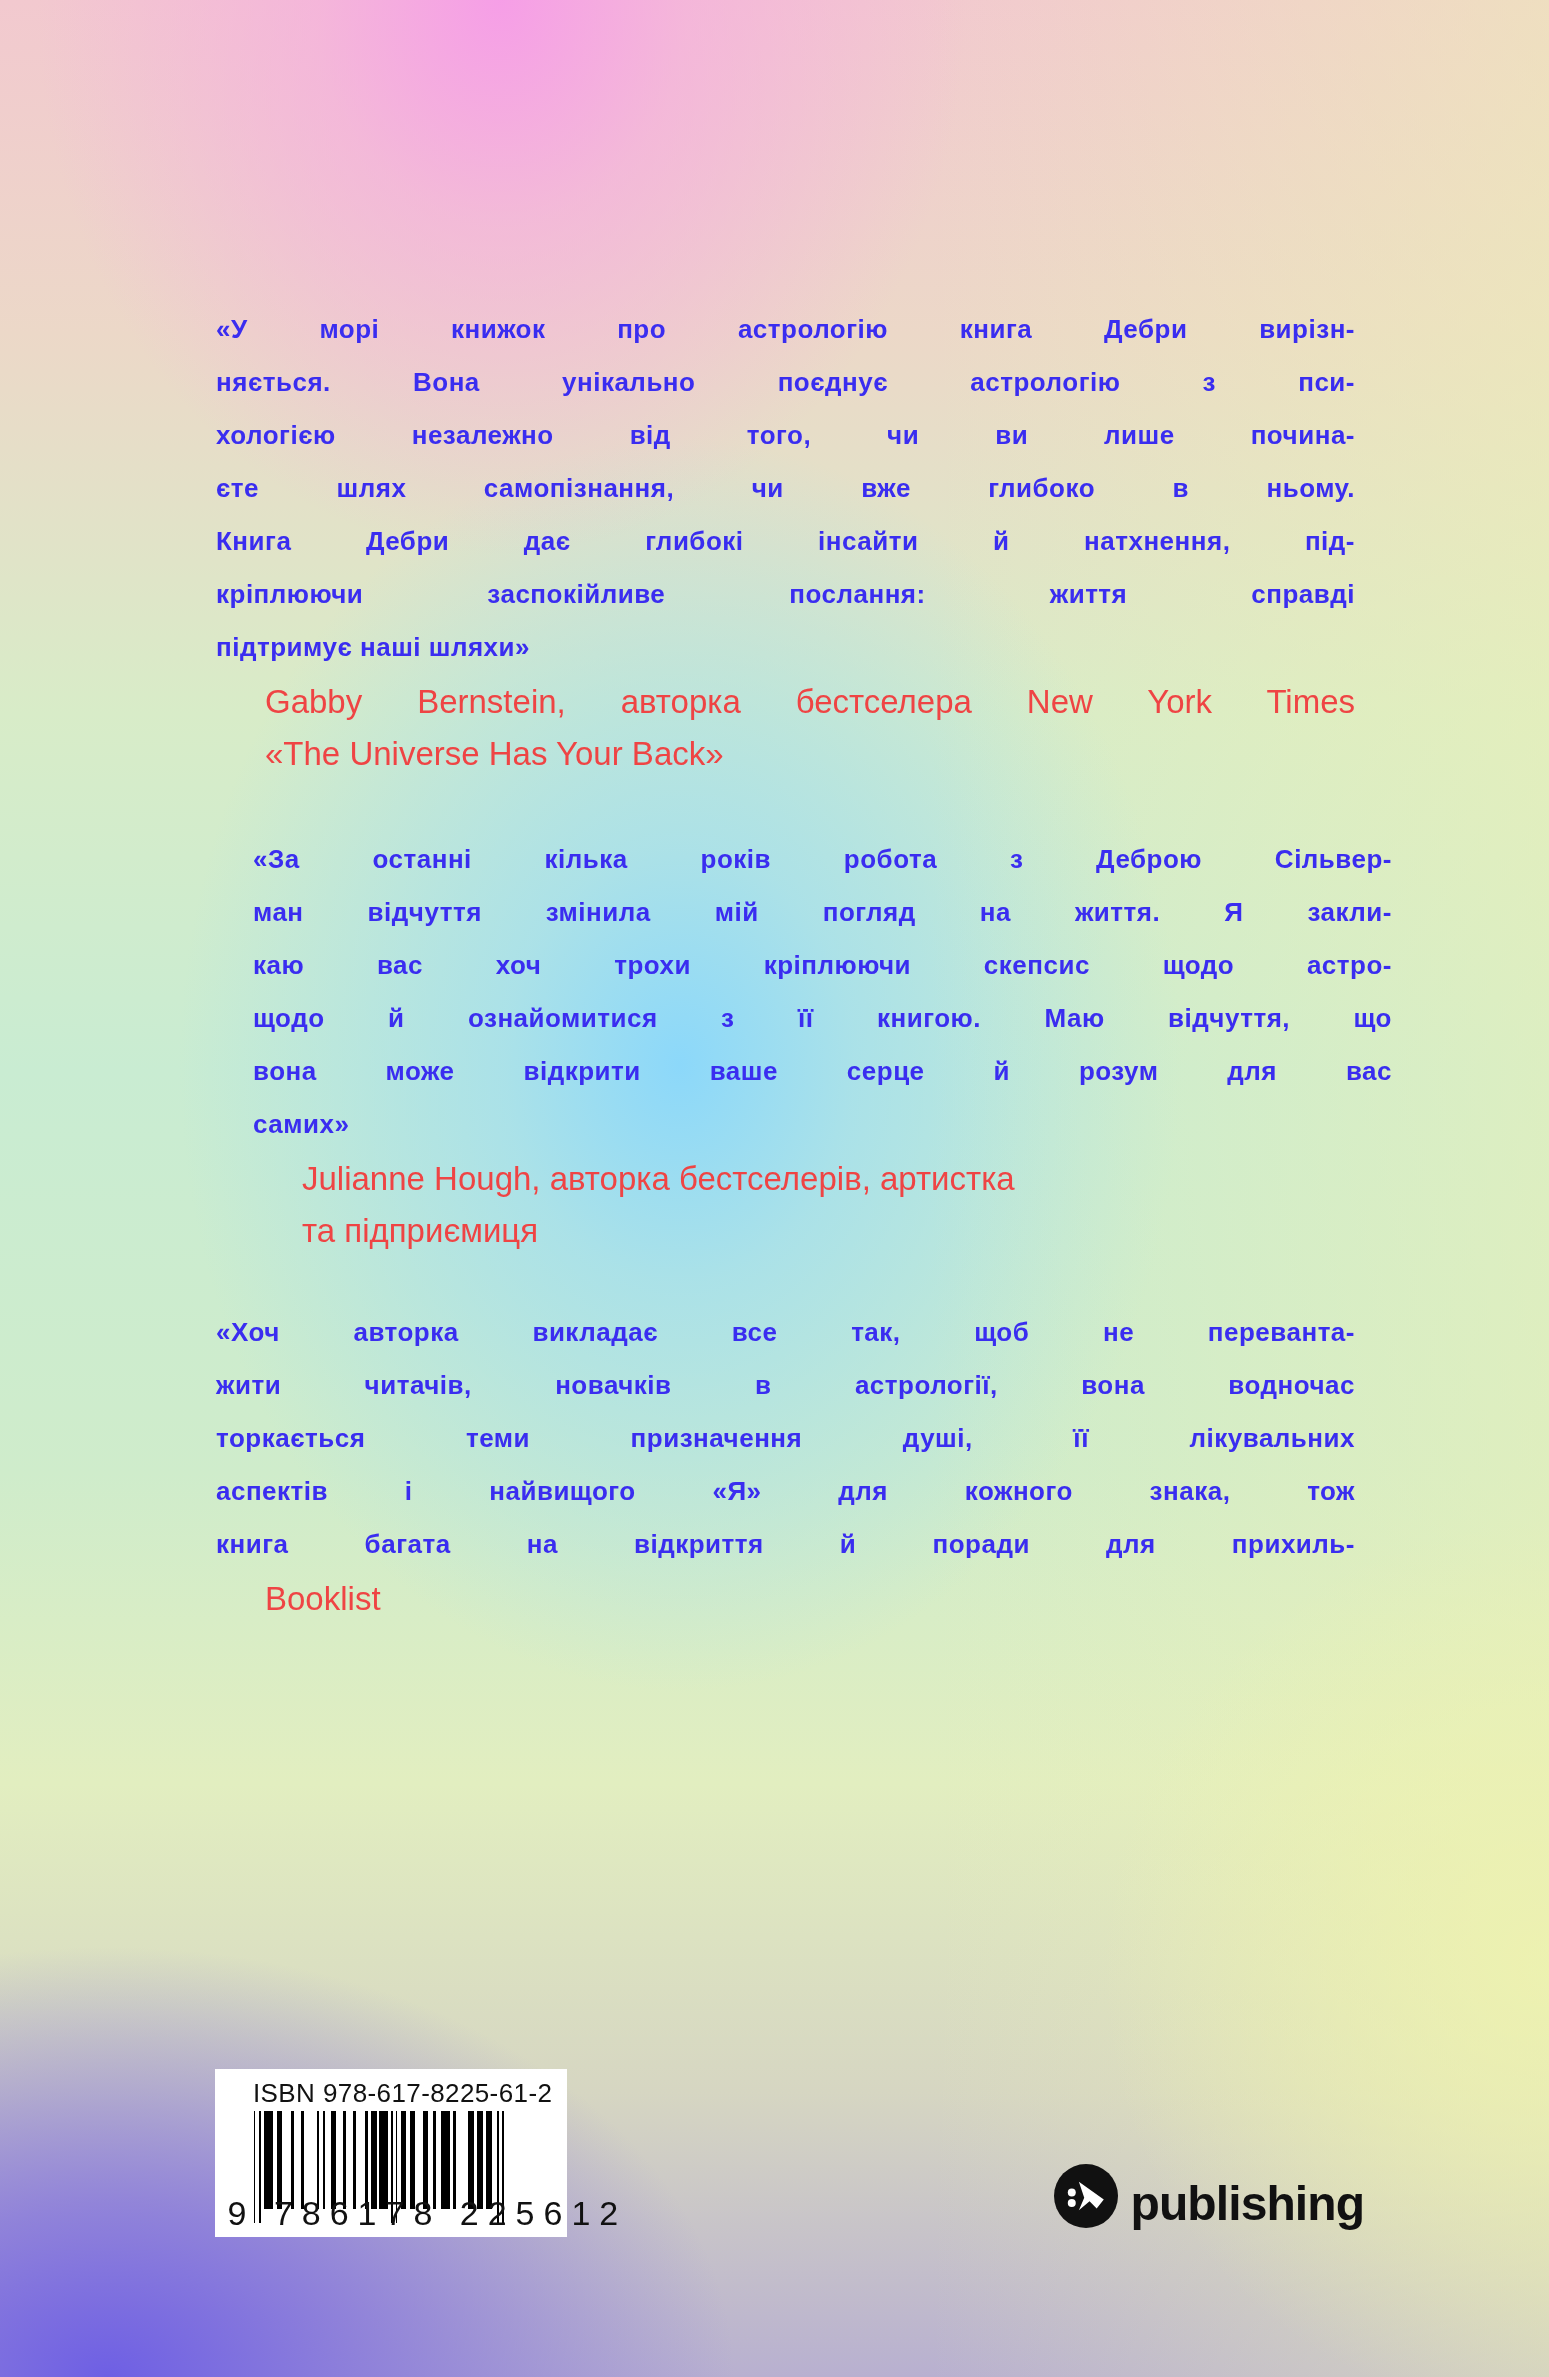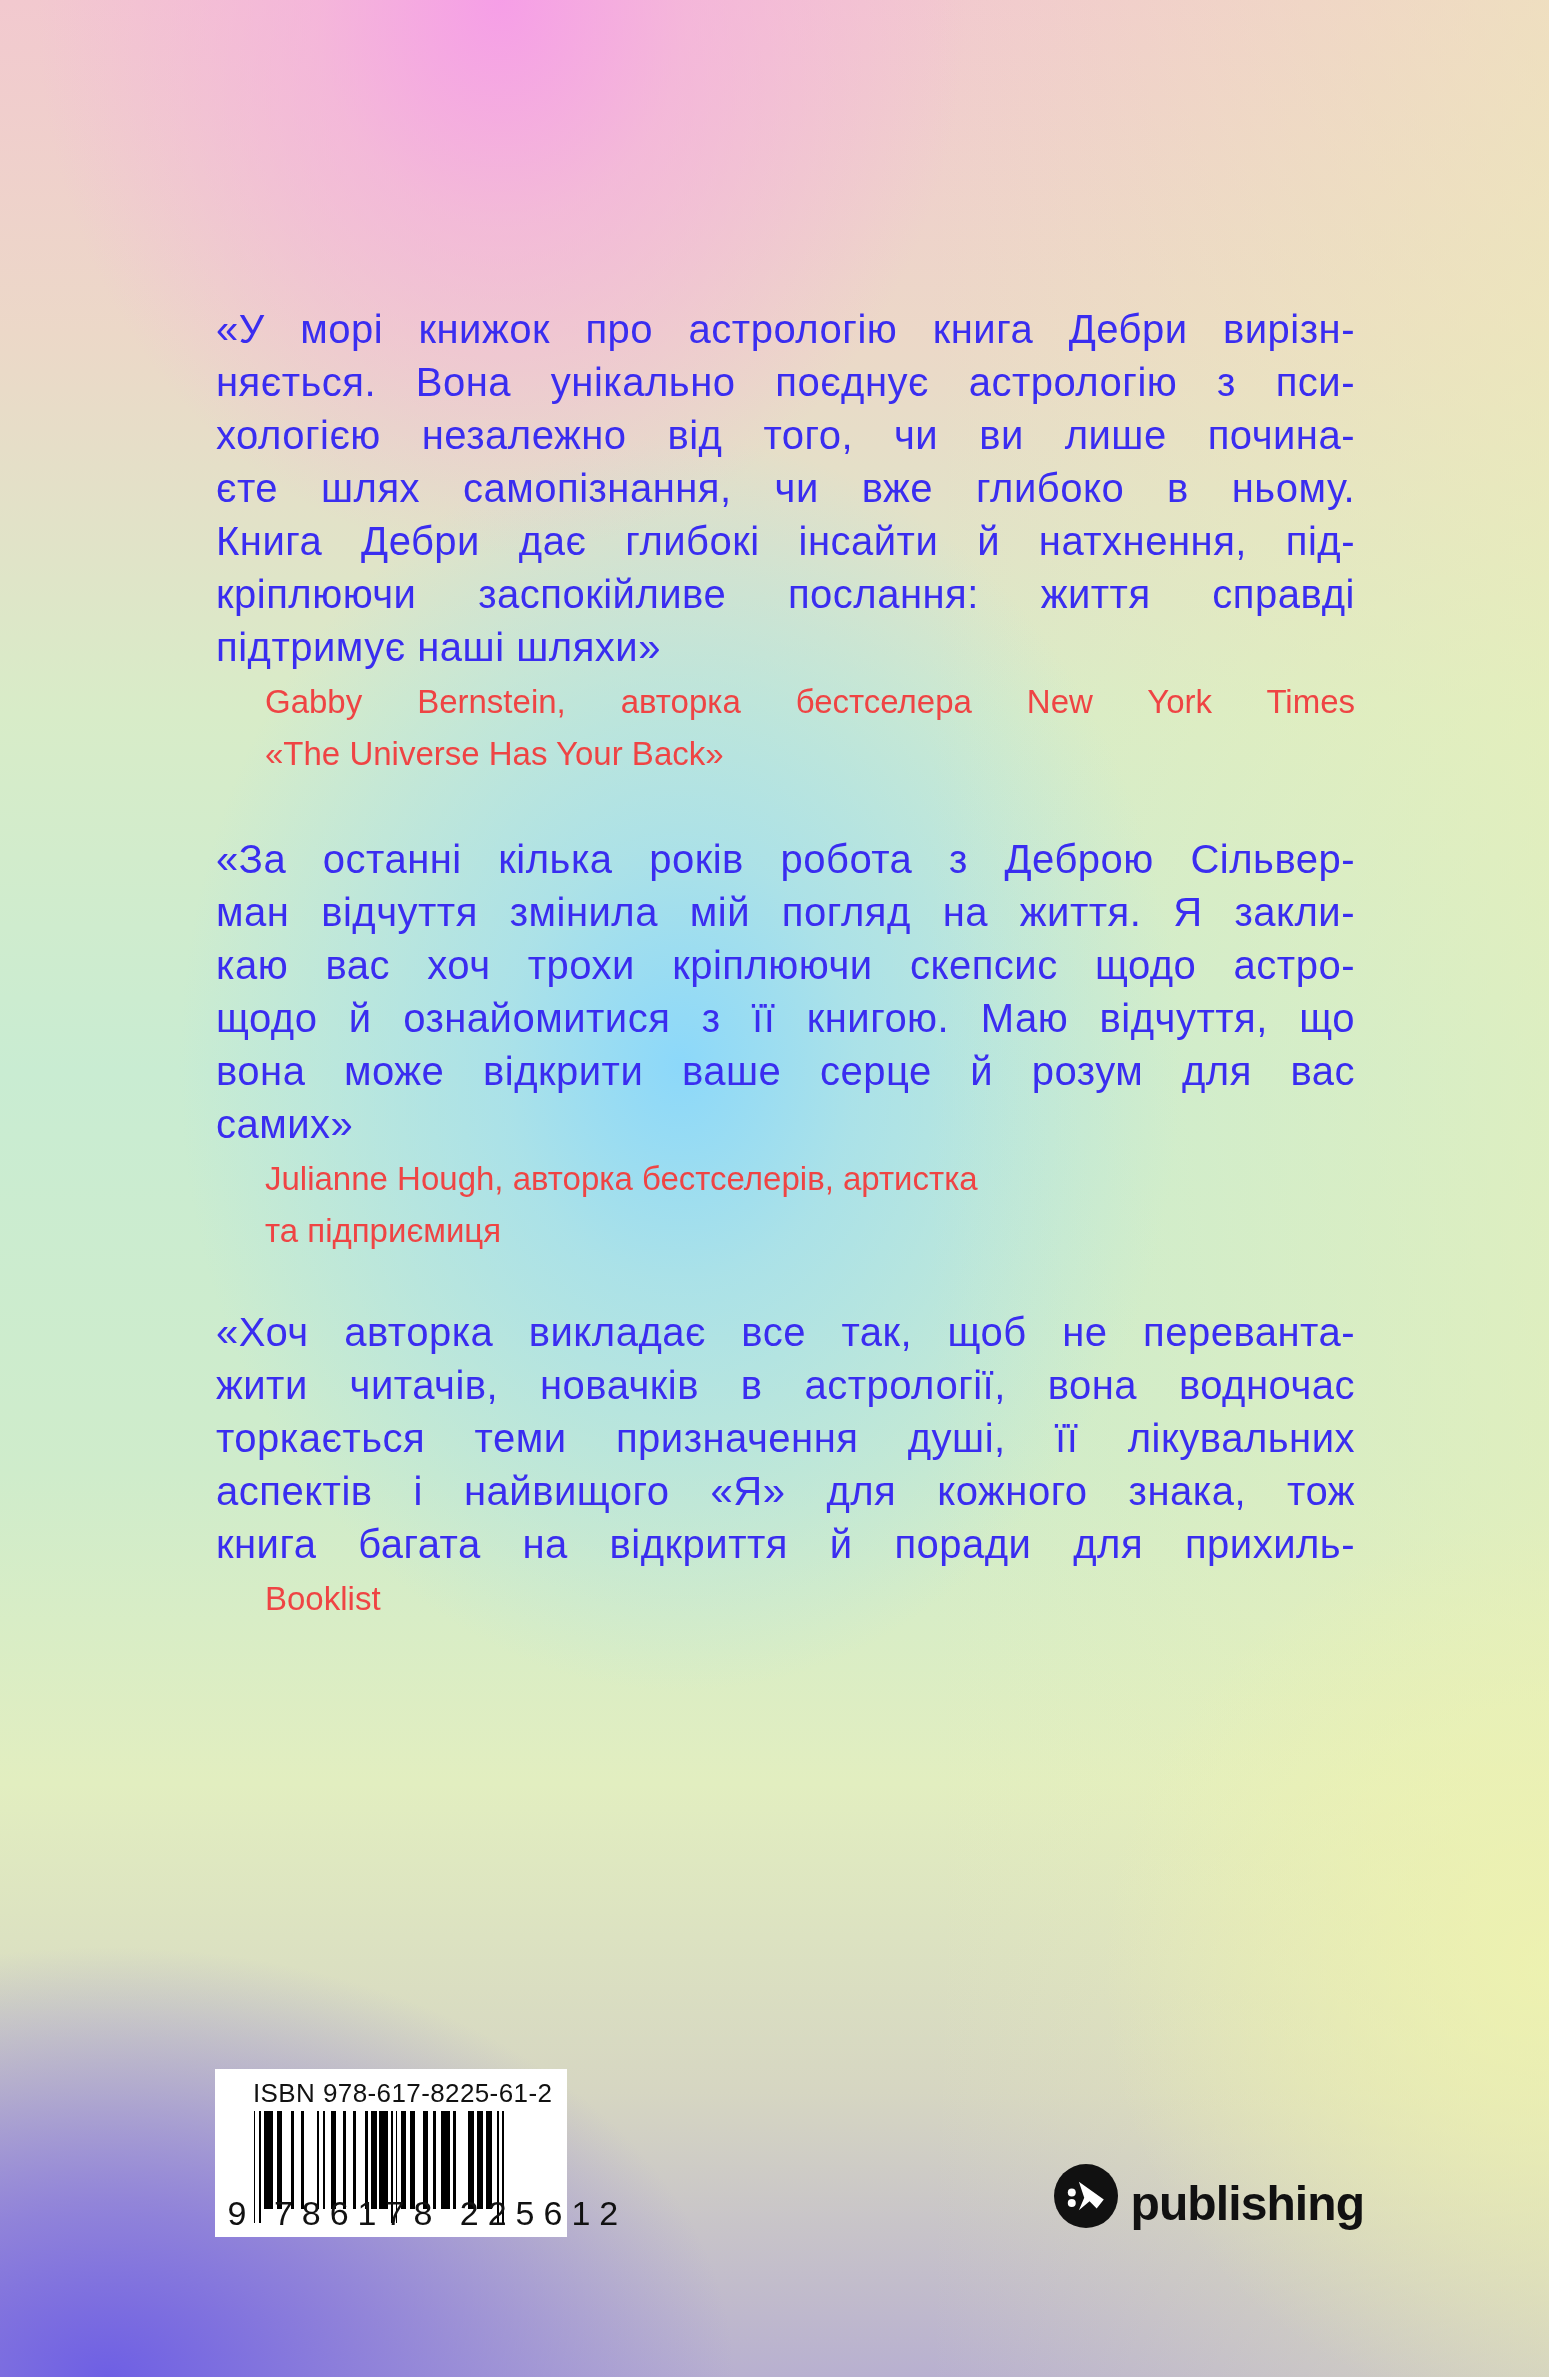--- a/index.html
+++ b/index.html
@@ -25,22 +25,22 @@
   }
   .content {
     position: absolute;
     left: 216px;
     width: 1139px;
     top: 303px;
     color: #3a2df0;
   }
   .quote {
     font-family: "Liberation Sans", sans-serif;
-    font-weight: normal;
-    font-size: 40px;
+    font-weight: bold;
+    font-size: 26px;
     line-height: 53px;
     letter-spacing: 0.5px;
     text-align: justify;
     text-align-last: left;
     margin: 0;
   }
   .quote .ln { display: block; text-align: justify; text-align-last: justify; white-space: nowrap; }
   .quote .ln.last { text-align-last: left; }
   .attrib {
     font-family: "Liberation Sans", sans-serif;
@@ -116,21 +116,21 @@
       <span class="ln">Книга Дебри дає глибокі інсайти й натхнення, під-</span>
       <span class="ln">кріплюючи заспокійливе послання: життя справді</span>
       <span class="ln last">підтримує наші шляхи»</span>
     </p>
     <p class="attrib" style="margin-top:1.8px;">
       <span class="ln j">Gabby Bernstein, авторка бестселера New York Times</span>
       <span class="ln">«The Universe Has Your Back»</span>
     </p>
   </div>
 
-  <div class="block" style="top:530px;">
+  <div class="block" style="top:530px;margin-left:37px;">
     <p class="quote">
       <span class="ln">«За останні кілька років робота з Деброю Сільвер-</span>
       <span class="ln">ман відчуття змінила мій погляд на життя. Я закли-</span>
       <span class="ln">каю вас хоч трохи кріплюючи скепсис щодо астро-</span>
       <span class="ln">щодо й ознайомитися з її книгою. Маю відчуття, що</span>
       <span class="ln">вона може відкрити ваше серце й розум для вас</span>
       <span class="ln last">самих»</span>
     </p>
     <p class="attrib" style="margin-top:1.8px;">
       <span class="ln">Julianne Hough, авторка бестселерів, артистка</span>

